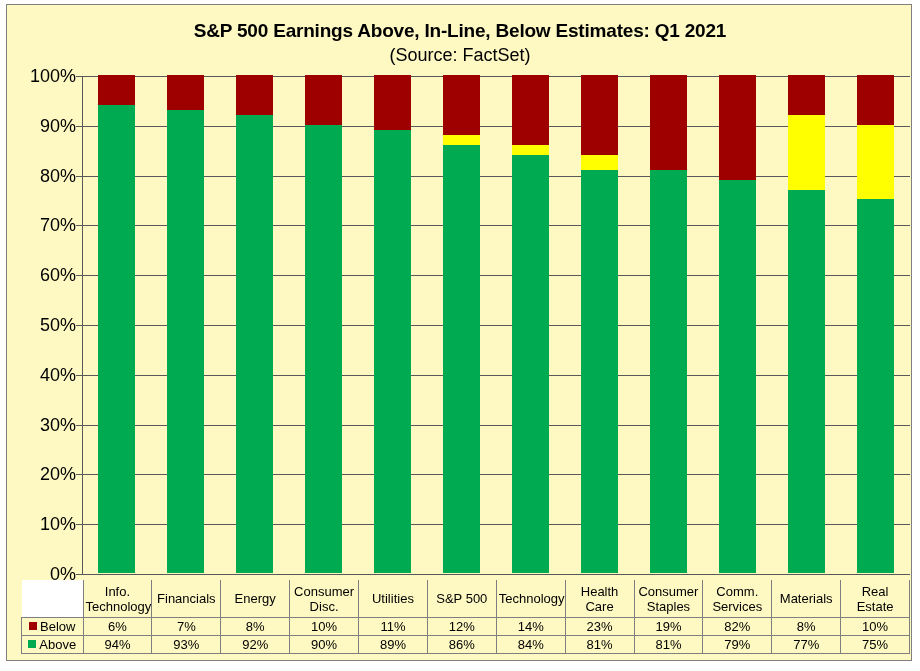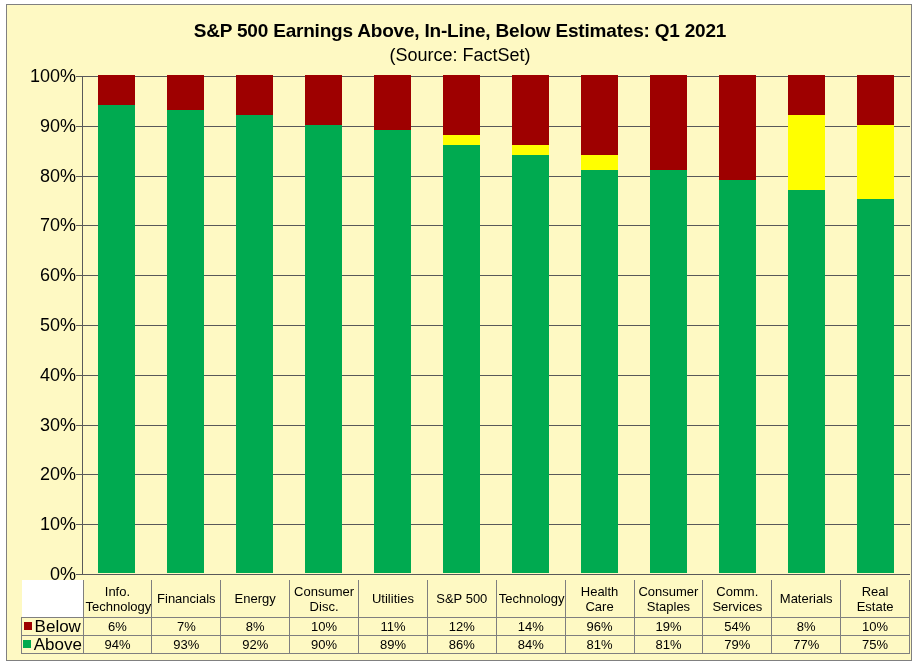--- a/index.html
+++ b/index.html
@@ -151,21 +151,21 @@
     display: inline-block;
     width: 8px;
     height: 8px;
     margin-right: 3px;
     vertical-align: middle;
     position: relative;
     top: -1px;
   }
   .legend-label {
     vertical-align: middle;
-    font-size: 17px;
+    font-size: 13px;
   }
   .cat-name {
     display: block;
     padding: 0 2px;
   }
 </style>
 </head>
 <body>
 
 <div id="chart-frame">
@@ -321,23 +321,23 @@
         </tr>
         <tr class="data-row">
           <td class="legend-cell"><span class="legend-swatch" style="background: rgb(158, 0, 0);"></span><span class="legend-label">Below</span></td>
           <td>6%</td>
           <td>7%</td>
           <td>8%</td>
           <td>10%</td>
           <td>11%</td>
           <td>12%</td>
           <td>14%</td>
-          <td>96%</td>
+          <td>23%</td>
           <td>19%</td>
-          <td>54%</td>
+          <td>82%</td>
           <td>8%</td>
           <td>10%</td>
         </tr>
         <tr class="data-row">
           <td class="legend-cell"><span class="legend-swatch" style="background: rgb(0, 170, 80);"></span><span class="legend-label">Above</span></td>
           <td>94%</td>
           <td>93%</td>
           <td>92%</td>
           <td>90%</td>
           <td>89%</td>

